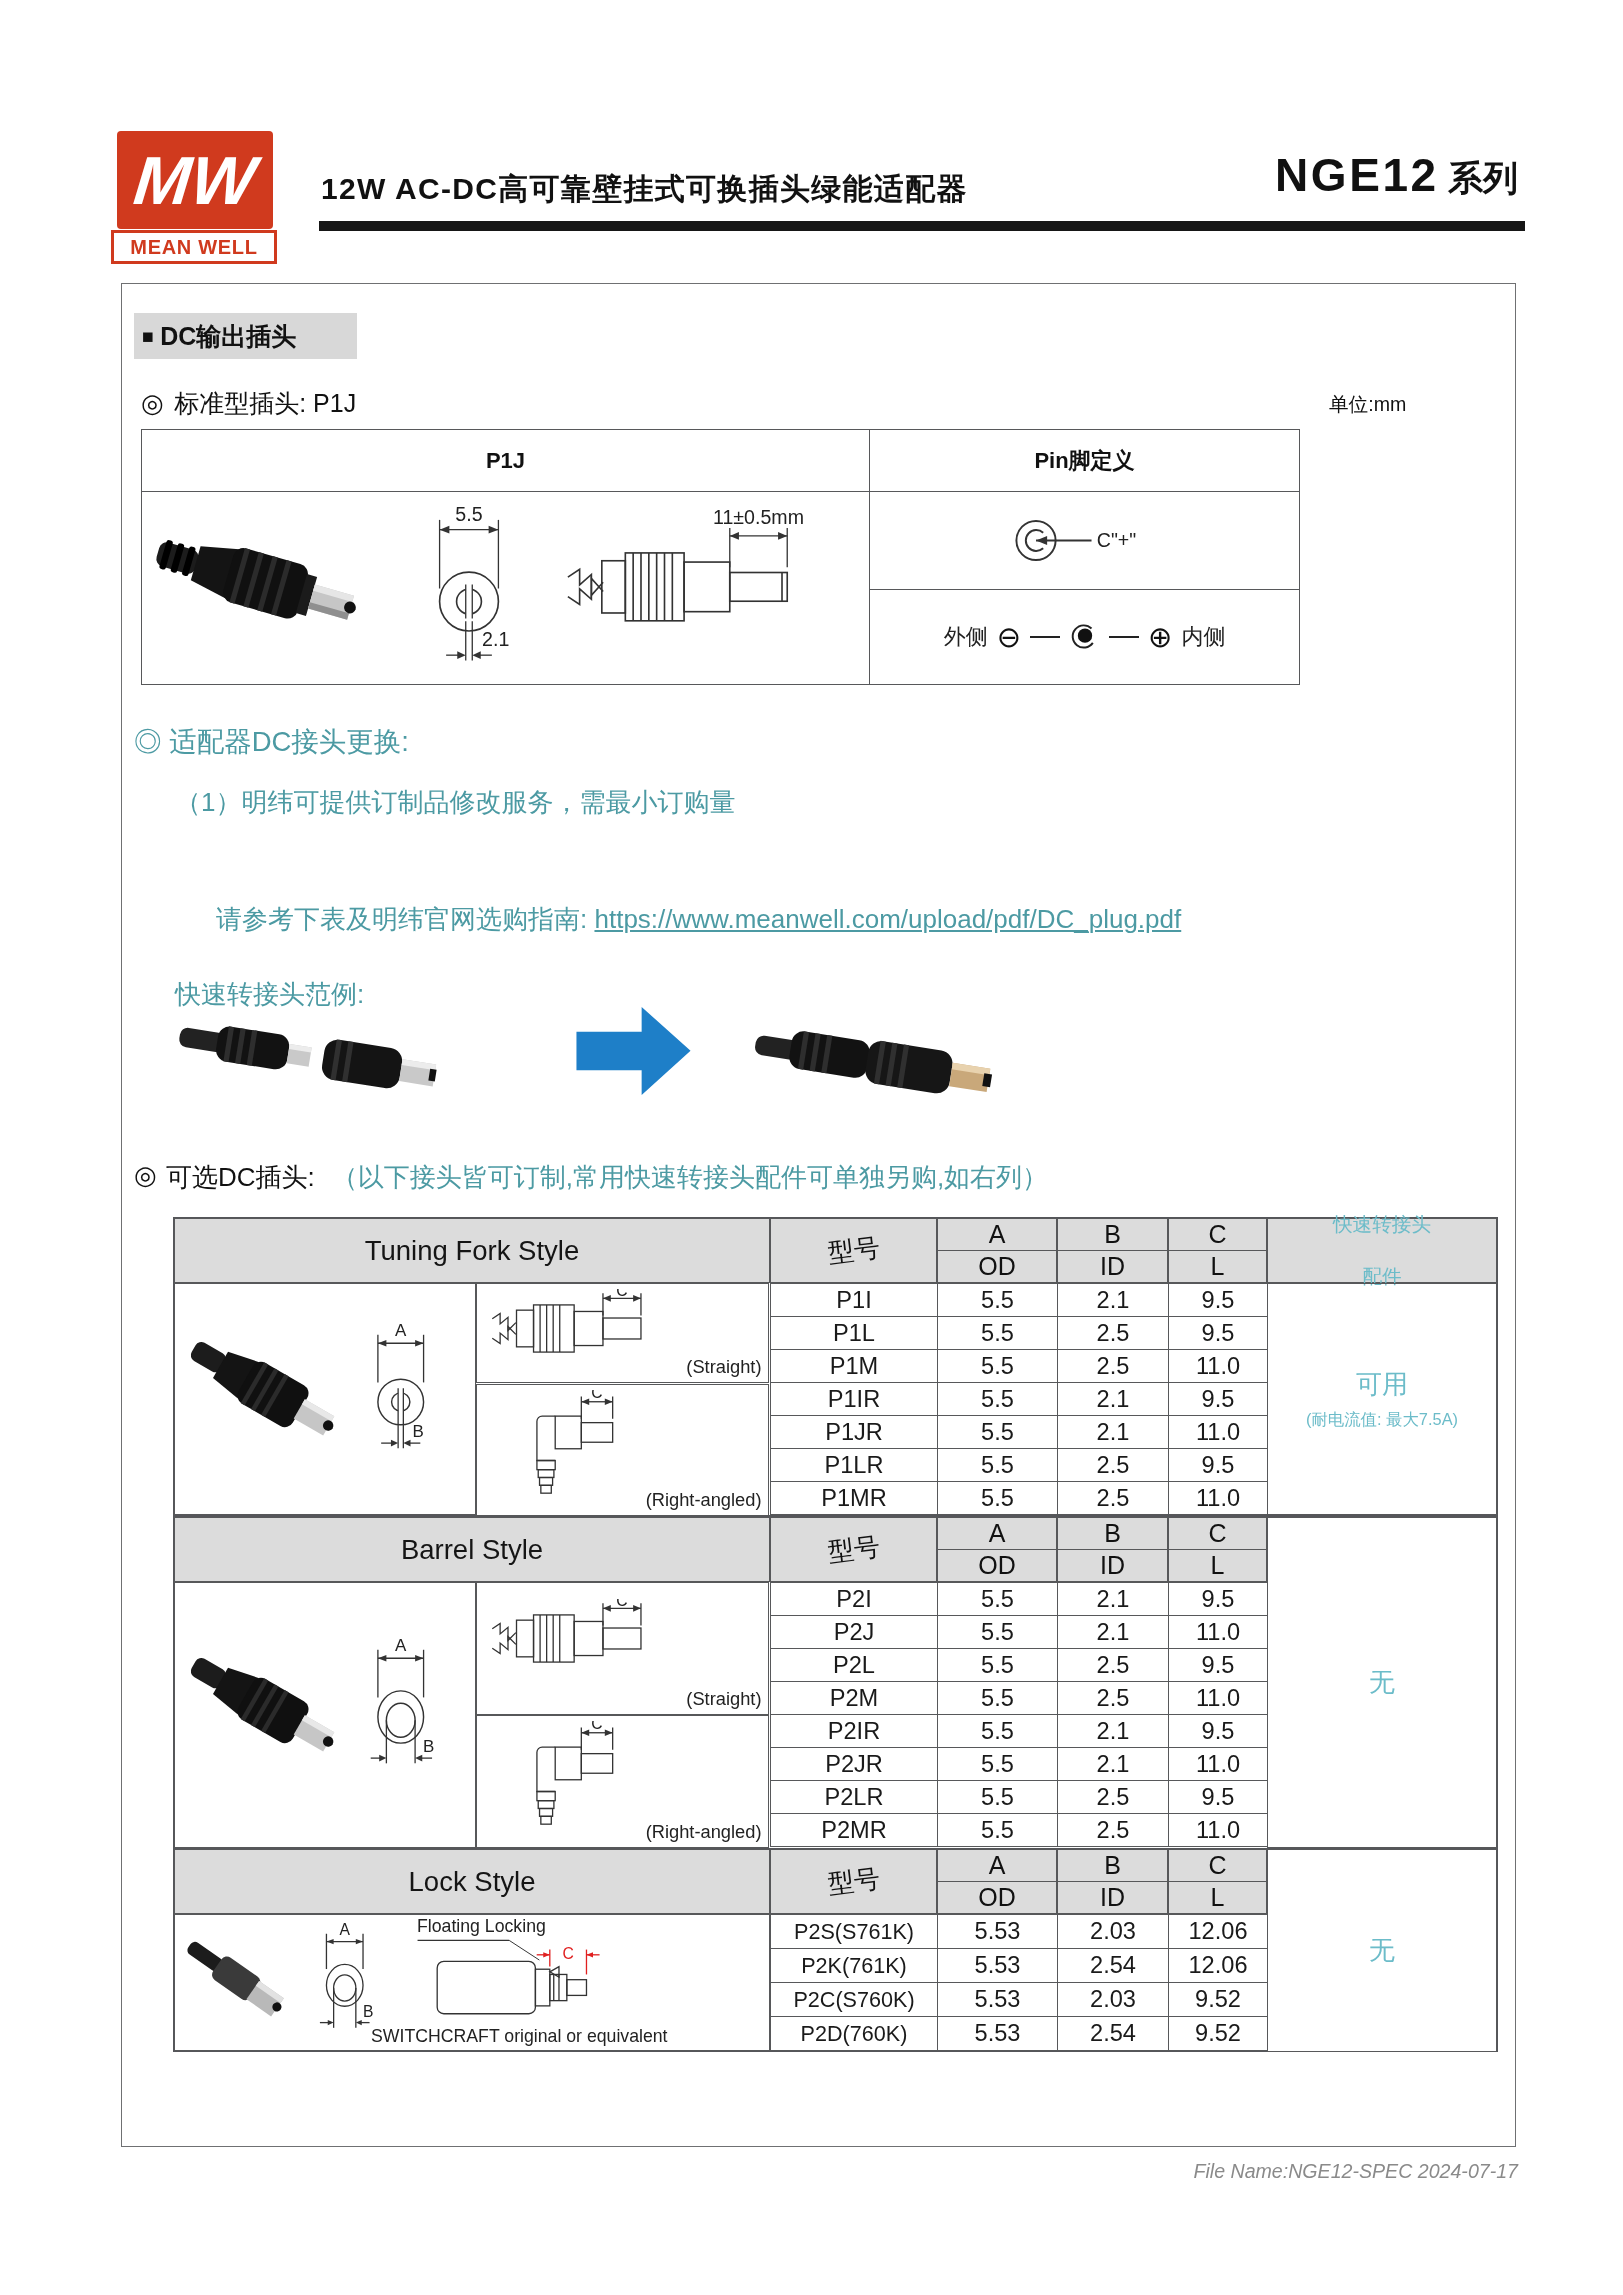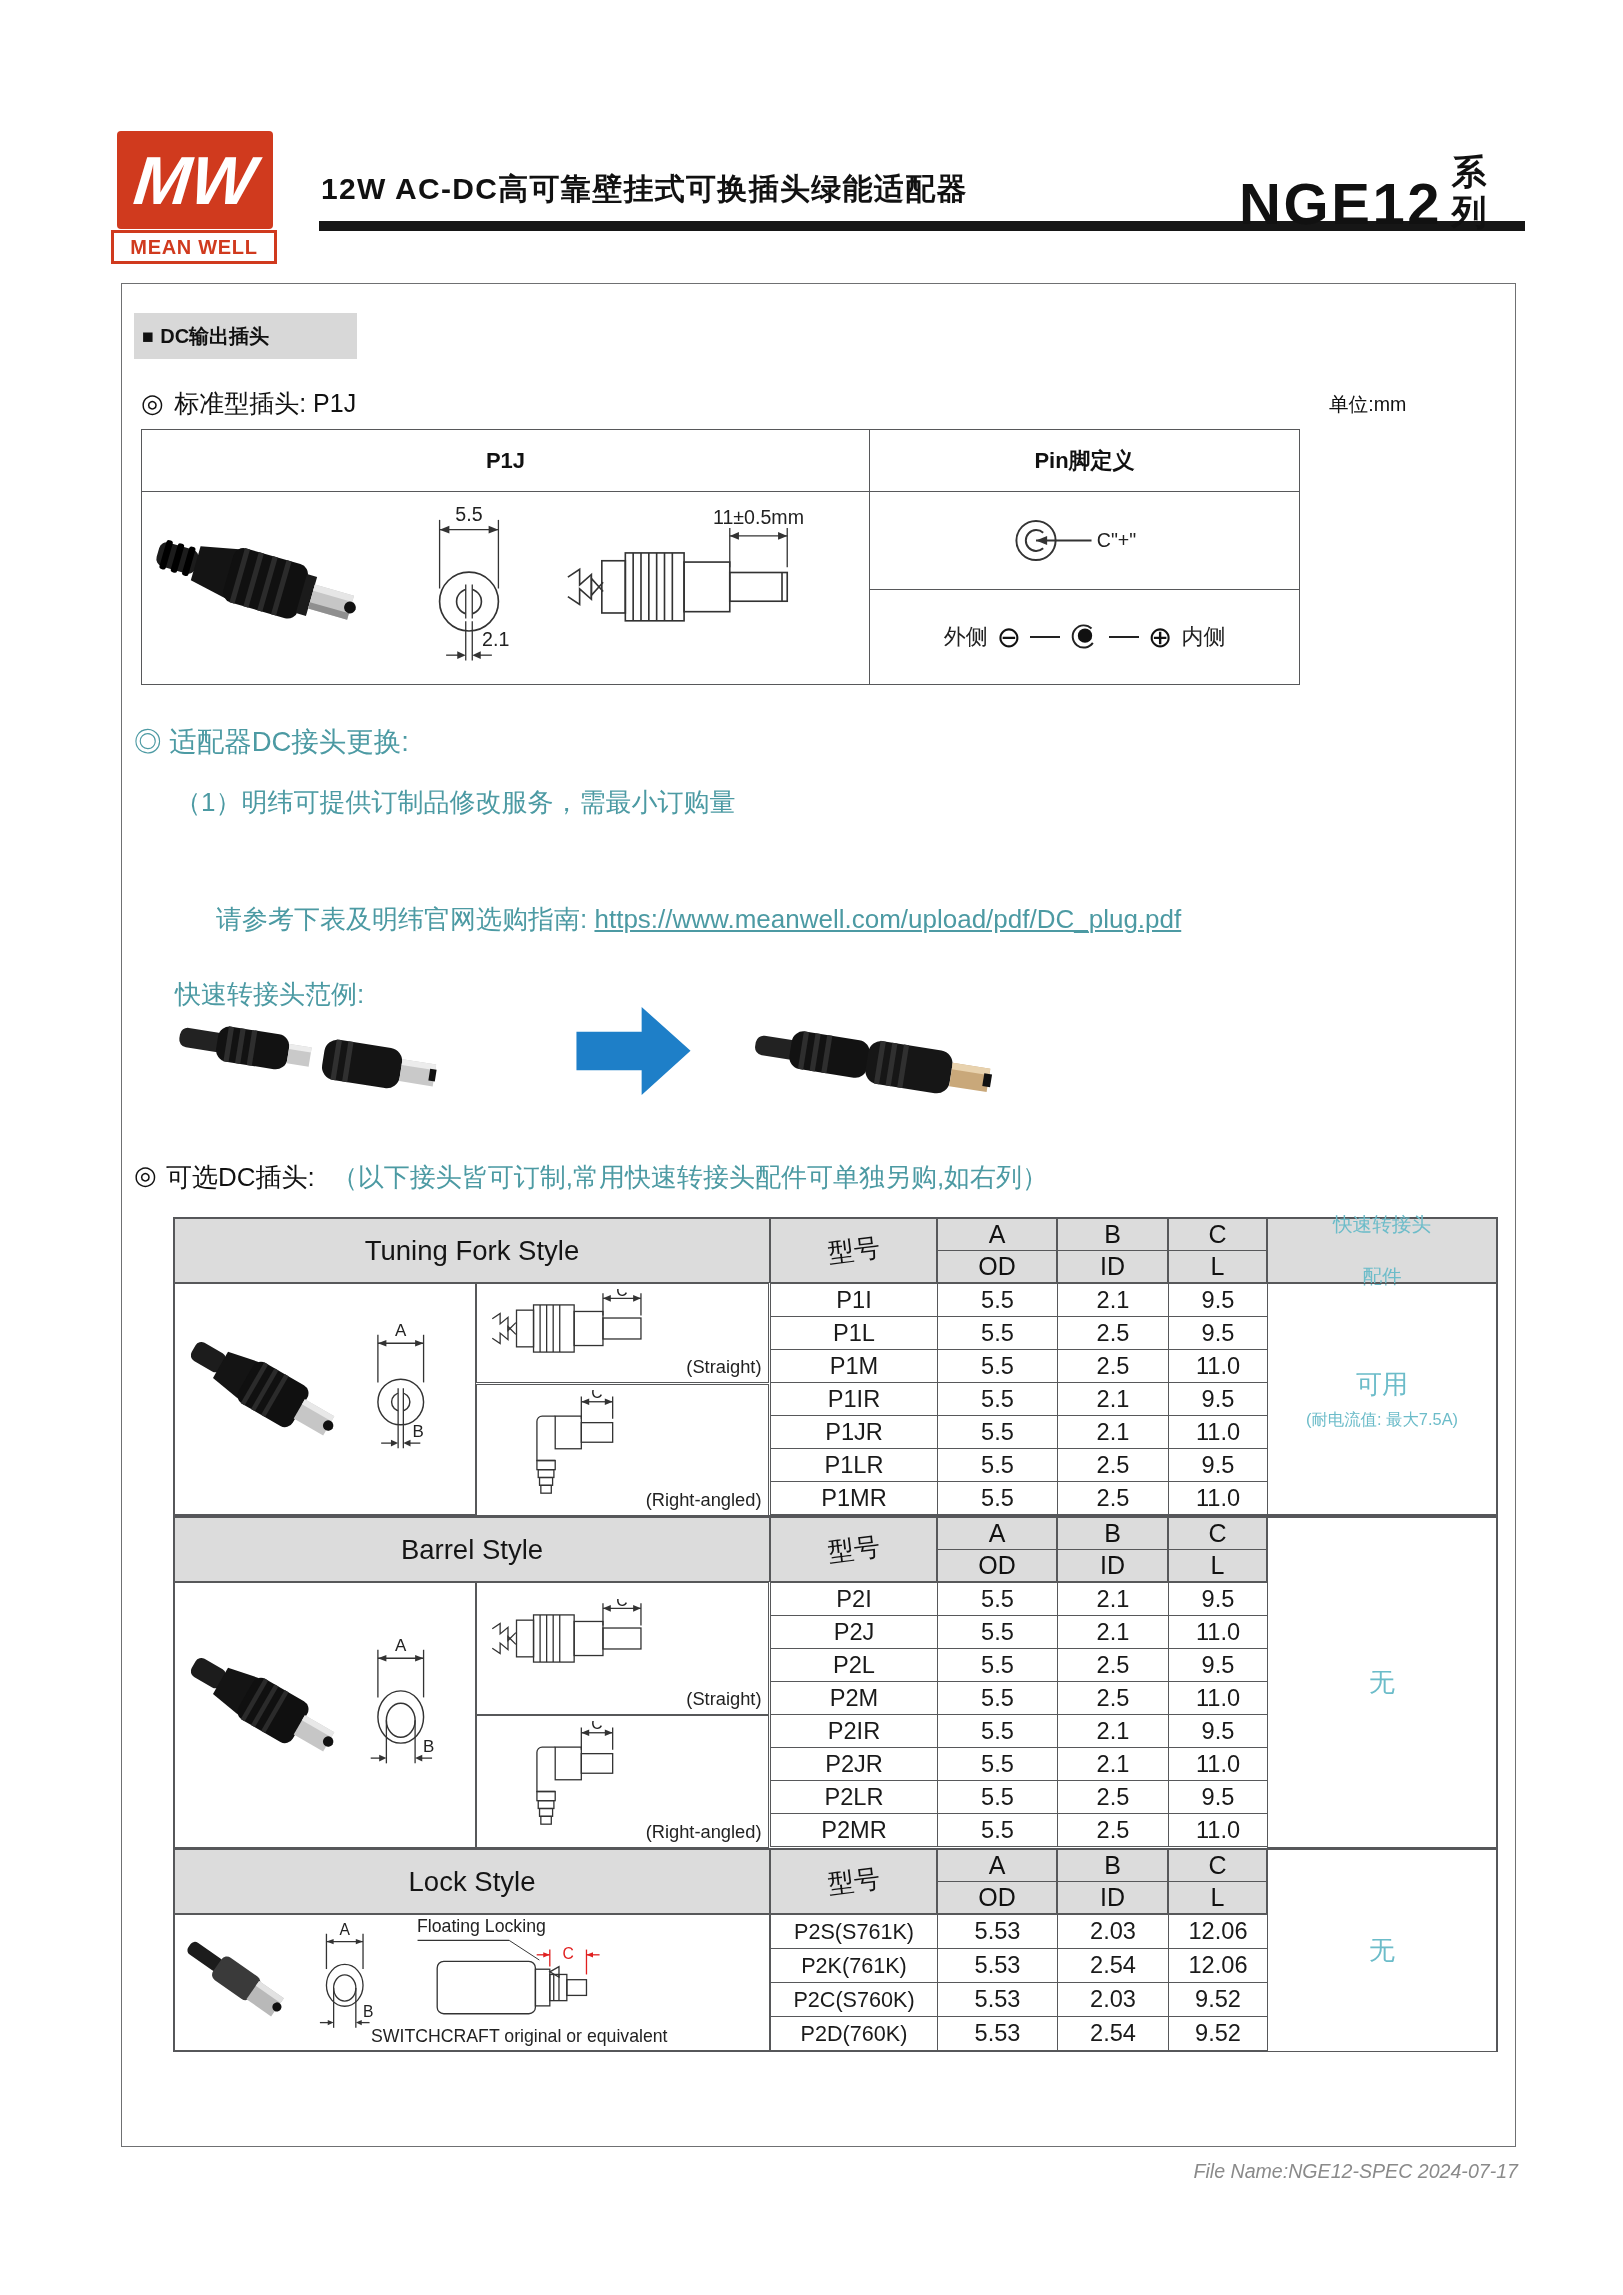--- a/index.html
+++ b/index.html
@@ -9,27 +9,27 @@
   
   #logo-box{left:117px;top:131px;width:156px;height:98px;background:#d03a1e;border-radius:3.9px;}
   #logo-mw{width:100%;height:100%;display:flex;align-items:center;justify-content:center;
            color:#fff;font-size:68px;font-weight:bold;font-style:italic;transform:skewX(-6deg);}
   #brand-box{left:111px;top:230px;width:166px;height:34px;border:3.9px solid #d03a1e;box-sizing:border-box;
              display:flex;align-items:center;justify-content:center;}
   #brand-box span{color:#d03a1e;font-weight:bold;font-size:20px;letter-spacing:0.7px;}
   #doc-title{left:321px;top:169px;font-size:30px;font-weight:bold;letter-spacing:1.3px;}
   #title-bar{left:319px;top:221px;width:1206px;height:9.8px;background:#161616;}
   #series{left:1191px;top:152px;width:327px;display:flex;align-items:flex-end;justify-content:flex-end;}
-  #series .name{font-size:58px;font-weight:bold;letter-spacing:2.6px;line-height:1;margin-left:48px;}
+  #series .name{font-size:46px;font-weight:bold;letter-spacing:2.6px;line-height:1;margin-left:48px;}
   #series .suffix{font-size:35px;font-weight:bold;margin-left:9.2px;line-height:1.15;}
   
   #content-box{left:121px;top:283px;width:1395px;height:1864px;border:1.3px solid #6f7072;box-sizing:border-box;}
   #dc-heading{left:134px;top:313px;width:223px;height:46px;background:#d8d8d8;display:flex;align-items:center;padding-left:7.9px;box-sizing:border-box;}
   #dc-heading .sq{font-size:19.6px;margin-right:6.5px;}
-  #dc-heading .t{font-size:20px;font-weight:bold;}
+  #dc-heading .t{font-size:25px;font-weight:bold;}
   #std-line{left:141px;top:387px;font-size:25px;display:flex;align-items:center;}
   #std-line .b{margin-right:10.5px;font-size:26px;}
   #unit-label{left:1329px;top:391px;font-size:19.6px;}
   
   .cell{position:absolute;border:1.3px solid #57585a;box-sizing:border-box;background:#fff;}
   #p1j-h1{left:141px;top:429px;width:729px;height:63px;}
   #p1j-h2{left:869px;top:429px;width:431px;height:63px;}
   .p1j-hdr{display:flex;align-items:center;justify-content:center;font-size:22px;font-weight:bold;}
   #p1j-body{left:141px;top:491px;width:729px;height:194px;}
   #pin-sub1{left:869px;top:491px;width:431px;height:99px;display:flex;align-items:center;justify-content:center;}

